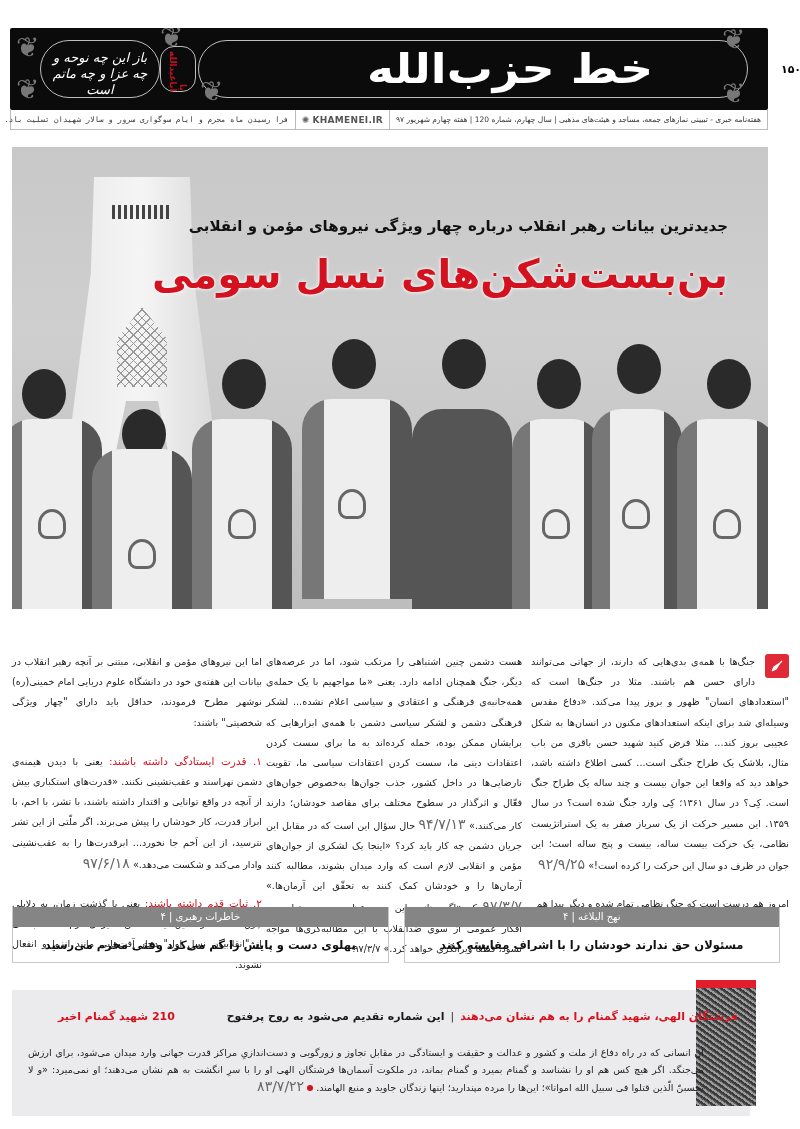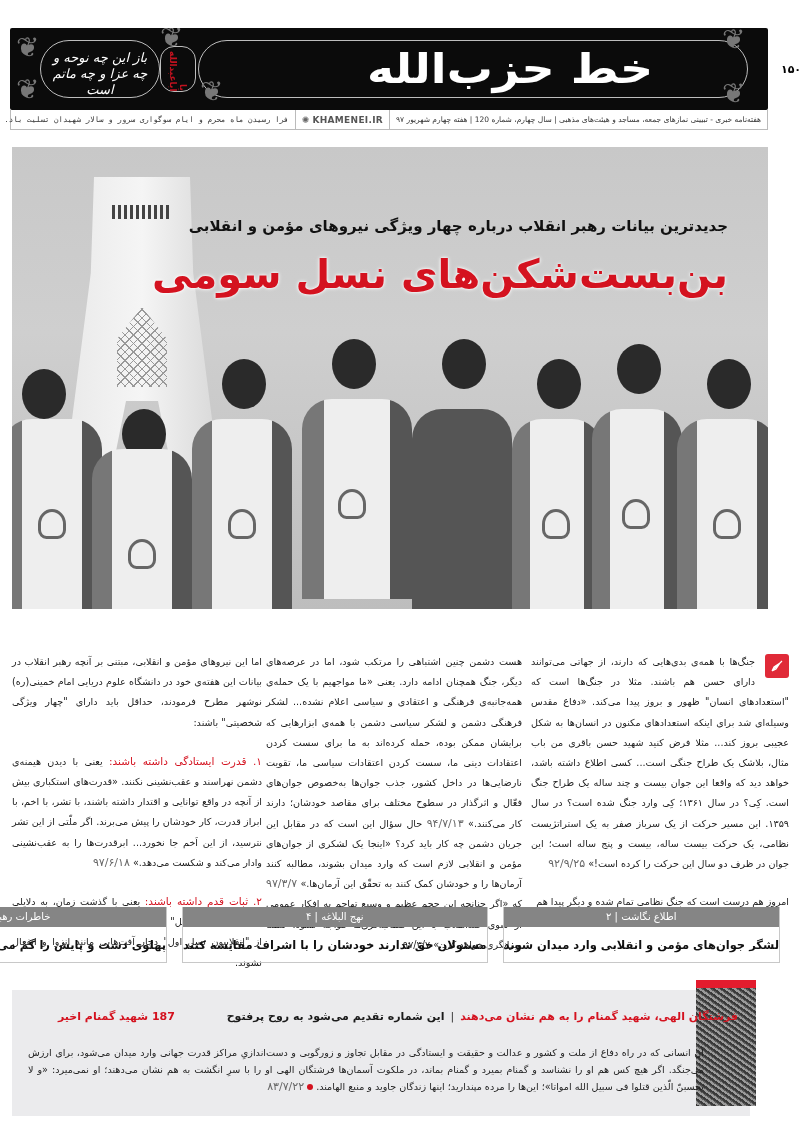--- a/index.html
+++ b/index.html
@@ -38,21 +38,21 @@
   .hero-kicker { position: absolute; right: 40px; top: 70px; color: #111; font-weight: bold; font-size: 15px; direction: rtl; }
   .hero-title { position: absolute; right: 40px; top: 104px; color: #d4121f; font-weight: bold; font-size: 40px; direction: rtl; text-shadow: 0 0 2px #fff, 0 0 4px #fff; }
 
   
   .col { position: absolute; top: 628px; font-size: 9.6px; line-height: 20.2px; color: #1a1a1a; text-align: justify; direction: rtl; margin-top: 24px; }
   .col p { margin-bottom: 0; }
   .col-1 { left: 531px; width: 258px; }
   .col-2 { left: 266px; width: 256px; }
   .col-3 { left: 12px; width: 250px; }
   .pen-icon { float: right; width: 24px; height: 24px; background: #e02a38; border-radius: 3px; margin: 2px 0 4px 10px; display: flex; align-items: center; justify-content: center; }
-  .cite { color: #666; font-size: 11px; }
+  .cite { color: #666; font-size: 14px; }
   .subhead-red { color: #d4121f; font-weight: normal; font-size: 10.5px; }
   .spacer { height: 18px; }
 
   
   .teasers { position: absolute; left: 12px; top: 907px; width: 768px; height: 56px; display: flex; direction: rtl; }
   .teaser { flex: 1; border: 1px solid #c8c8c8; border-top: none; margin-left: 15px; }
   .teaser:last-child { margin-left: 0; }
   .teaser .t-head { background: #858585; color: #fff; font-size: 10px; text-align: center; height: 20px; line-height: 20px; }
   .teaser .t-body { height: 36px; display: flex; align-items: center; justify-content: center; font-size: 11.5px; font-weight: bold; color: #111; white-space: nowrap; }
 
@@ -166,34 +166,30 @@
 <div class="col col-3">
   <p>اما این نیروهای مؤمن و انقلابی، مبتنی بر آنچه رهبر انقلاب در بیانات این هفته‌ی خود در دانشگاه علوم دریایی امام خمینی(ره) نوشهر مطرح فرمودند، حداقل باید دارای "چهار ویژگی شخصیتی" باشند:</p>
   <div class="spacer"></div>
   <p><span class="subhead-red">۱. قدرت ایستادگی داشته باشند:</span><span> یعنی با دیدن هیمنه‌ی دشمن نهراسند و عقب‌نشینی نکنند. «قدرت‌های استکباری بیش از آنچه در واقع توانایی و اقتدار داشته باشند، با تشر، با اخم، با ابراز قدرت، کار خودشان را پیش می‌برند. اگر ملّتی از این تشر نترسید، از این اَخم جا نخورد... ابرقدرت‌ها را به عقب‌نشینی وادار می‌کند و شکست می‌دهد.» </span><span class="cite">۹۷/۶/۱۸</span></p>
   <div class="spacer"></div>
   <p><span class="subhead-red">۲. ثبات قدم داشته باشند:</span><span> یعنی با گذشت زمان، به دلایلی چون "ضعف در تحلیل" یا "نداشتن انگیزه‌ی لازم"، مانند بعضی از "انقلابیون نسل اول" دچار آفت‌هایی مانند انزوا و انفعال نشوند.</span></p>
 </div>
 
 <div class="teasers">
   <div class="teaser">
-    <div class="t-head"><span>اطلاع نگاشت</span> | <span>۲</span></div>
-    <div class="t-body">لشگر جوان‌های مؤمن و انقلابی وارد میدان شوند</div>
-  </div>
-  <div class="teaser">
     <div class="t-head"><span>نهج البلاغه</span> | <span>۴</span></div>
     <div class="t-body">مسئولان حق ندارند خودشان را با اشراف مقایسه کنند</div>
   </div>
   <div class="teaser">
     <div class="t-head"><span>خاطرات رهبری</span> | <span>۴</span></div>
     <div class="t-body">پهلوی دست و پایش را گم می‌کرد وقتی محرم می‌رسید</div>
   </div>
 </div>
 
 <div class="bottom"></div>
 <div class="bottom-img"></div>
 <div class="bottom-img-top"></div>
 <div class="bottom-head">
-  <span class="red">فرشتگان الهی، شهید گمنام را به هم نشان می‌دهند</span><span class="sep">|</span><span class="dark">این شماره تقدیم می‌شود به روح پرفتوح</span> <span class="red">187 شهید گمنام اخیر</span>
+  <span class="red">فرشتگان الهی، شهید گمنام را به هم نشان می‌دهند</span><span class="sep">|</span><span class="dark">این شماره تقدیم می‌شود به روح پرفتوح</span> <span class="red">210 شهید گمنام اخیر</span>
 </div>
 <div class="bottom-body">
   <span>آن انسانی که در راه دفاع از ملت و کشور و عدالت و حقیقت و ایستادگی در مقابل تجاوز و زورگویی و دست‌اندازیِ مراکز قدرت جهانی وارد میدان می‌شود، برای ارزش می‌جنگد. اگر هیچ کس هم او را نشناسد و گمنام بمیرد و گمنام بماند، در ملکوت آسمان‌ها فرشتگان الهی او را با سرِ انگشت به هم نشان می‌دهند؛ او نمی‌میرد: «و لا تحسبنّ الّذین قتلوا فی سبیل الله امواتا»؛ این‌ها را مرده مپندارید؛ اینها زندگان جاوید و منبع الهامند.</span><span class="dot"></span><span class="cite">۸۳/۷/۲۲</span>
 </div>
 
 </body></html>

